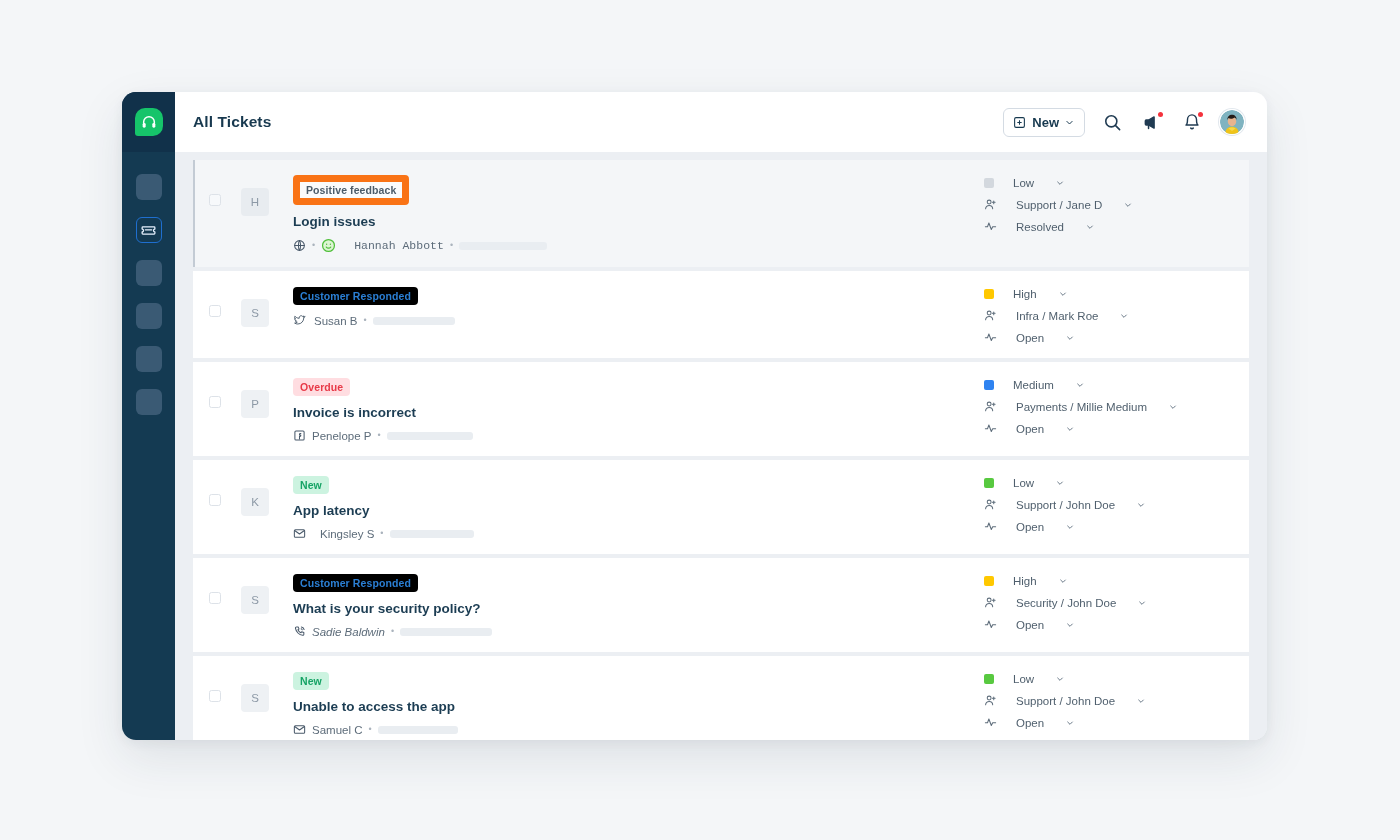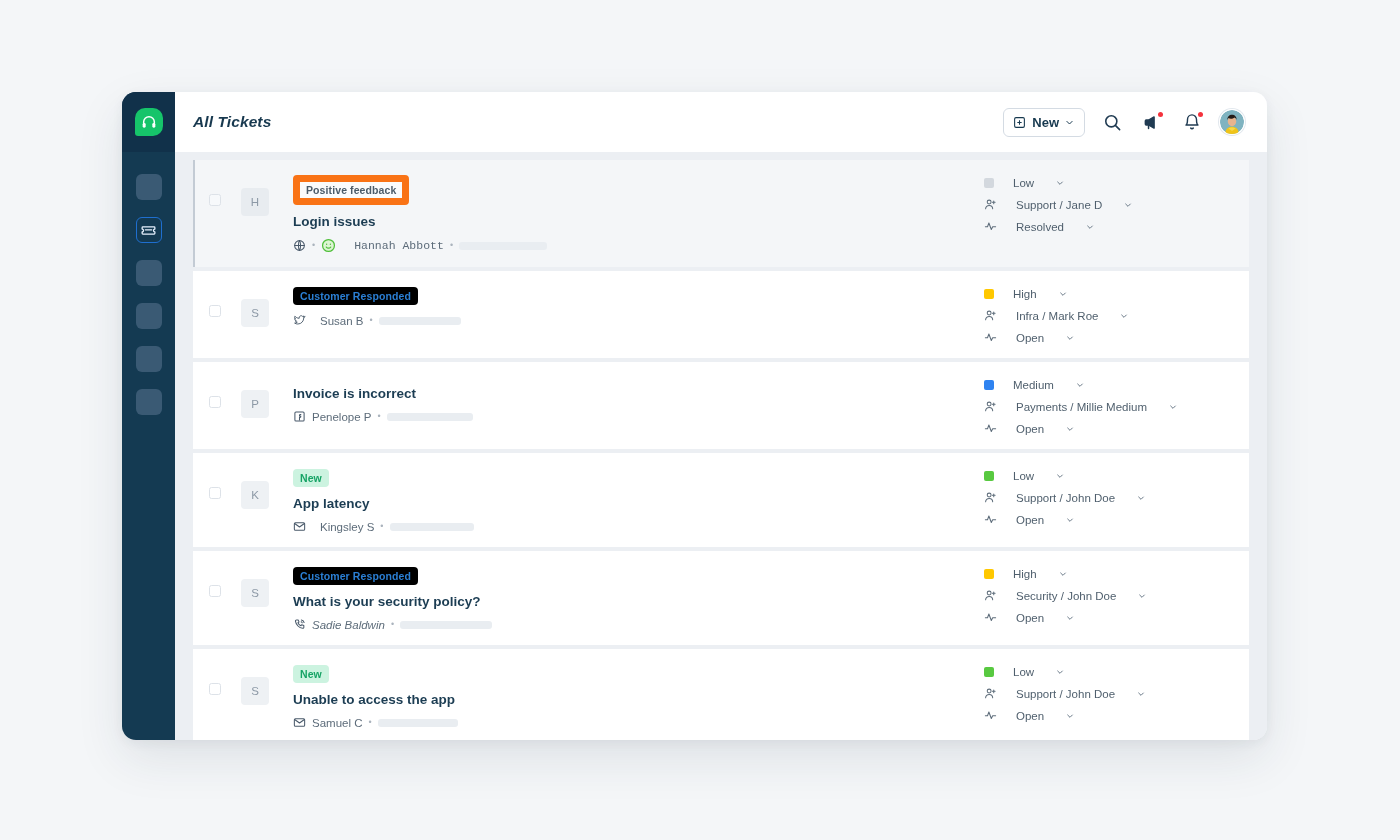--- a/index.html
+++ b/index.html
@@ -74,21 +74,20 @@
     display: flex;
     align-items: center;
     padding: 0 22px 0 18px;
     flex: none;
   }
   #page-title {
     font-size: 15.5px;
     font-weight: bold;
     color: #18394f;
     letter-spacing: .1px;
-    font-style: italic;
   }
   #topbar-actions {
     margin-left: auto;
     display: flex;
     align-items: center;
     gap: 14px;
   }
   .new-btn {
     display: flex; align-items: center; gap: 6px;
     border: 1px solid #d4dbe3;
@@ -395,21 +394,21 @@
           <div class="cb"></div>
           <div class="av-init">S</div>
           <div class="t-body">
             <div><span class="badge blue">Customer Responded</span></div>
             <div class="t-meta">
               <span class="ch-icon">
                 <svg width="13" height="13" viewBox="0 0 24 24" fill="none" stroke="#49596a" stroke-width="1.7" stroke-linecap="round" stroke-linejoin="round">
                   <path d="M21 5.2c-.7.3-1.4.5-2.2.6.8-.5 1.4-1.2 1.7-2.1-.8.4-1.6.8-2.5.9A3.8 3.8 0 0011.4 8c-3.2-.2-6-1.7-7.9-4a3.9 3.9 0 001.2 5.1c-.6 0-1.2-.2-1.7-.5 0 1.9 1.3 3.4 3.1 3.8-.6.2-1.2.2-1.8.1a3.8 3.8 0 003.6 2.7A7.7 7.7 0 013 16.8 10.8 10.8 0 008.9 18.5c7 0 10.9-5.9 10.9-11v-.5c.8-.5 1.5-1.2 2.2-1.8z"></path>
                 </svg>
               </span>
-              <span style="margin-left: 8px;">Susan B</span>
+              <span style="margin-left: 2px;">Susan B</span>
               <span class="sep">•</span>
               <span class="skel" style="width: 82px;"></span>
             </div>
           </div>
           <div class="t-right">
             <div class="mrow">
               <span class="sw" style="background:#ffc800"></span>
       <span>High</span>
               <span class="chev">
       <svg width="8" height="8" viewBox="0 0 24 24" fill="none" stroke="#6b7a88" stroke-width="3" stroke-linecap="round" stroke-linejoin="round">
@@ -444,20 +443,21 @@
                   <path d="M5 9l7 7 7-7"></path>
                 </svg>
               </span>
             </div>
           </div>
         </div>
         <div class="ticket-row">
           <div class="cb"></div>
           <div class="av-init">P</div>
           <div class="t-body">
+            <div><span class="badge red">Overdue</span></div>
             <div class="t-title">Invoice is incorrect</div>
             <div class="t-meta">
               <span class="ch-icon">
                 <svg width="13" height="13" viewBox="0 0 24 24" fill="none" stroke="#49596a" stroke-width="1.9" stroke-linecap="round" stroke-linejoin="round">
                   <rect x="3.5" y="3.5" width="17" height="17" rx="2"></rect>
                   <path d="M14.5 8.5h-1.2c-.8 0-1.3.5-1.3 1.3v1.4h2.4l-.4 2.3h-2v5"></path>
                 </svg>
               </span>
               <span style="margin-left: 0px;">Penelope P</span>
               <span class="sep">•</span>

